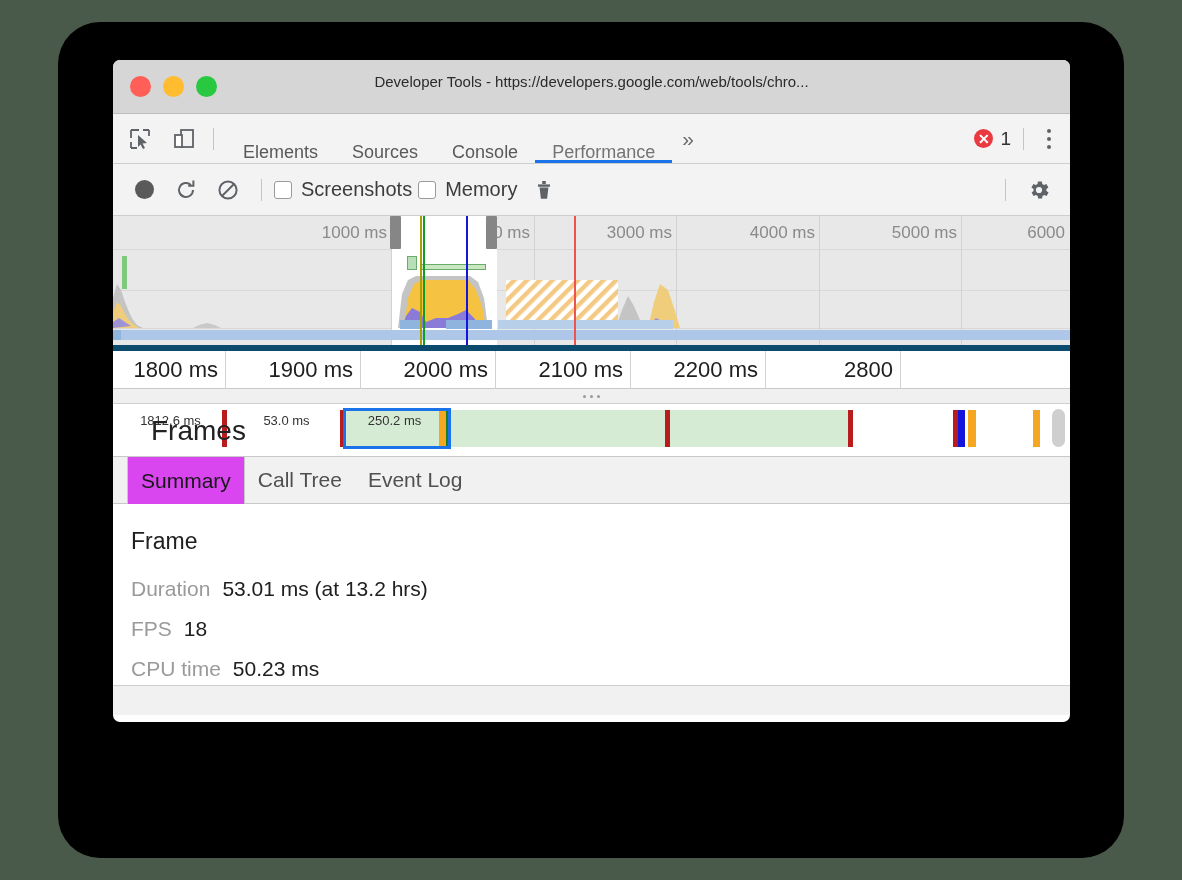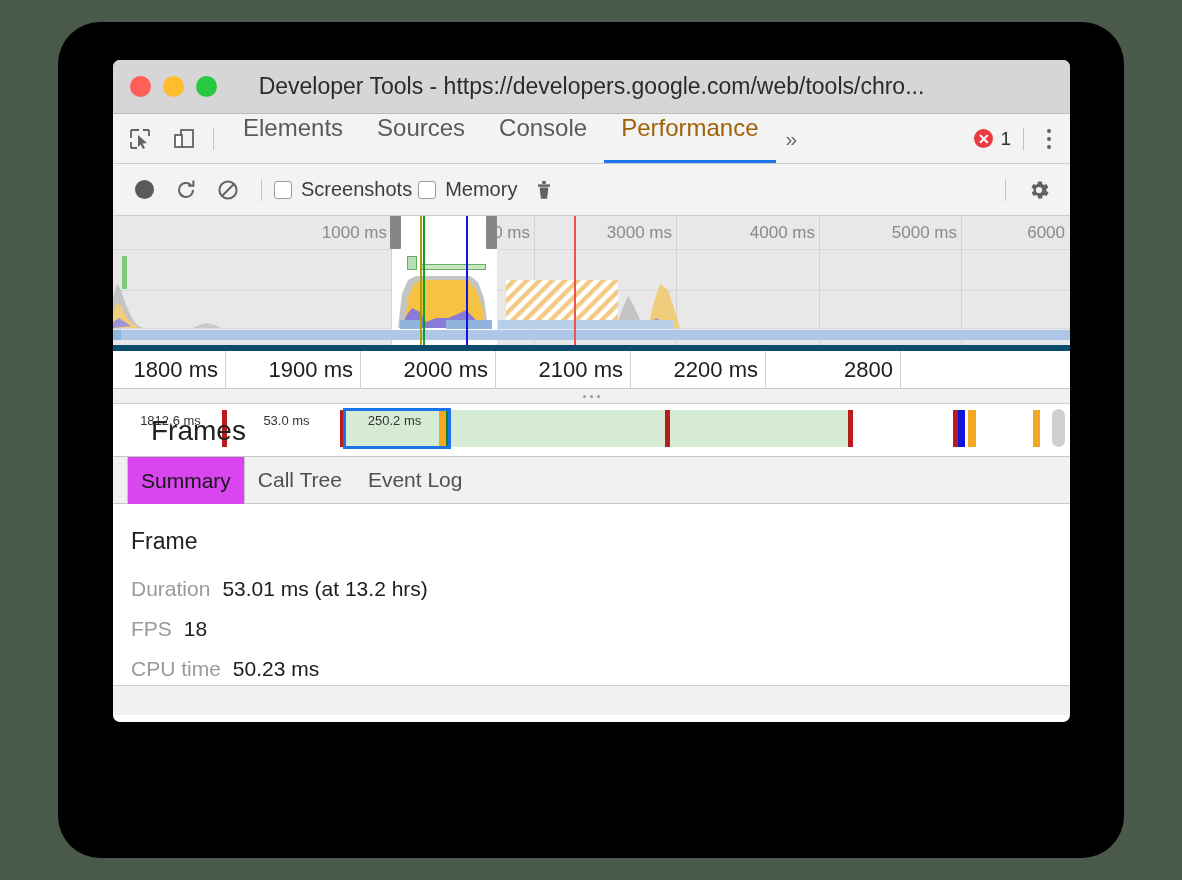--- a/index.html
+++ b/index.html
@@ -41,21 +41,21 @@
     border-bottom: 1px solid #bdbdbd;
   }
   .lights { position: absolute; left: 17px; top: 16px; display: flex; gap: 12px; }
   .light { width: 21px; height: 21px; border-radius: 50%; }
   .l-red { background: #ff5f57; }
   .l-yellow { background: #febc2e; }
   .l-green { background: #28c840; }
   .win-title {
     position: absolute; left: 0; right: 0; top: 13px;
     text-align: center;
-    font-size: 23px; color: #2b2b2b;
+    font-size: 15px; color: #2b2b2b;
     white-space: nowrap; overflow: hidden;
     padding: 0 110px;
   }
   
   .tabstrip {
     position: relative;
     height: 50px;
     background: #f3f3f3;
     border-bottom: 1px solid #cdcdcd;
     display: flex; align-items: center;
@@ -64,27 +64,27 @@
     width: 34px; height: 34px;
     margin-left: 10px;
     display: flex; align-items: center; justify-content: center;
     cursor: pointer;
   }
   .vdiv { width: 1px; height: 22px; background: #c4c4c4; margin: 0 12px; }
   .dt-tabs { display: flex; align-items: center; height: 100%; }
   .dt-tab {
     position: relative;
     height: 100%;
-    display: flex; align-items: flex-start;
+    display: flex; align-items: flex-end;
     padding: 0 17px;
-    font-size: 24px; color: #5a5a5a;
+    font-size: 18px; color: #5a5a5a;
     cursor: pointer;
     white-space: nowrap;
   }
-  .dt-tab.active { color: #a16207; }
+  .dt-tab.active { color: #737373; }
   .dt-tab.active::after {
     content: ""; position: absolute;
     left: 0; right: 0; bottom: 0; height: 3px;
     background: #1a73e8;
   }
   .chev { font-size: 21px; color: #6a6a6a; padding: 0 10px; cursor: pointer; }
   .tabstrip-right {
     margin-left: auto; display: flex; align-items: center; padding-right: 8px;
   }
   .err-badge { display: flex; align-items: center; gap: 7px; cursor: pointer; }

